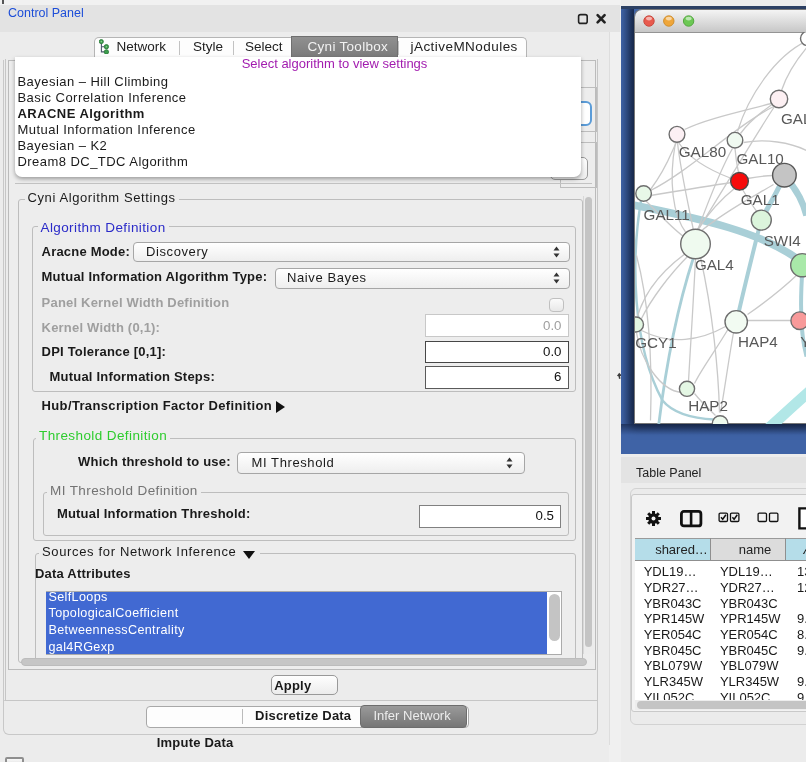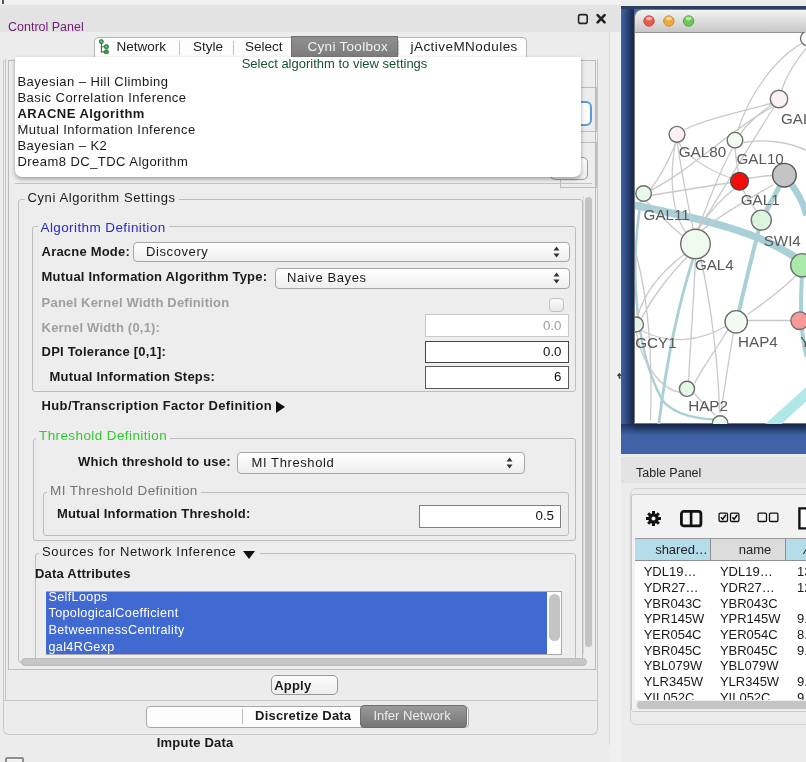--- a/index.html
+++ b/index.html
@@ -16,21 +16,21 @@
        font-size:13.3px;white-space:nowrap;}
   .stepper{position:absolute;width:9px;height:12px;}
 </style>
 </head>
 <body>
 
 <div class="abs" style="left:0;top:0;width:621px;height:762px;background:#ececec;"></div>
 <div class="abs" style="left:0;top:0;width:621px;height:5px;background:#f1f1f1;"></div>
 <div class="abs" style="left:0;top:5px;width:620px;height:27px;background:#e3e3e3;"></div>
 <div class="abs" style="left:2px;top:0;width:2px;height:4px;background:#555;"></div>
-<div class="abs" style="left:8px;top:19px;color:#701a75;font-size:12.5px;line-height:16px;white-space:nowrap;">Control Panel</div>
+<div class="abs" style="left:8px;top:5px;color:#1d4ed8;font-size:12.5px;line-height:16px;white-space:nowrap;">Control Panel</div>
 
 <svg class="abs" style="left:576px;top:13px;" width="34" height="13" viewBox="0 0 34 13">
   <rect x="2.6" y="1.6" width="8.6" height="8.8" rx="2" fill="none" stroke="#222" stroke-width="1.6"></rect>
   <path d="M21.6 2.2 L28.6 9.4 M28.6 2.2 L21.6 9.4" stroke="#222" stroke-width="2.6" stroke-linecap="round"></path>
 </svg>
 
 <div class="abs" style="left:609px;top:32px;width:12px;height:730px;background:#f0f0f0;"></div>
 <div class="abs" style="left:609px;top:32px;width:1px;height:713px;background:#dddddd;"></div>
 
 <div class="abs" style="left:3px;top:60px;width:595px;height:675px;border:1px solid #c8c8c8;border-top:none;border-radius:0 0 6px 6px;box-sizing:border-box;"></div>
@@ -125,21 +125,21 @@
 <div class="abs" style="left:48.5px;top:588.8px;font-size:12.6px;letter-spacing:0.35px;line-height:16.65px;color:#fff;white-space:nowrap;">SelfLoops<br>TopologicalCoefficient<br>BetweennessCentrality<br>gal4RGexp</div>
 <div class="abs" style="left:548.9px;top:594px;width:11.4px;height:46.8px;background:#c4c4c4;border-radius:5.5px;"></div>
 
 <div class="abs" style="left:21px;top:658.4px;width:566px;height:7.8px;background:#c6c6c6;border:1px solid #bcbcbc;border-radius:4.5px;box-sizing:border-box;"></div>
 
 <div class="abs" style="left:583px;top:196px;width:10.5px;height:458px;background:#ececec;border-left:1px solid #d8d8d8;box-sizing:border-box;"></div>
 <div class="abs" style="left:584.5px;top:197px;width:7.5px;height:450px;background:#c4c4c4;border-radius:4px;"></div>
 
 <div class="abs" style="left:15px;top:57px;width:565.5px;height:120px;background:#ffffff;
      border-radius:0 0 7px 7px;box-shadow:0 2px 4px rgba(0,0,0,0.35);"></div>
-<div class="abs r13" style="left:15px;top:56px;width:639px;text-align:center;color:#14532d;">Select algorithm to view settings</div>
+<div class="abs r13" style="left:15px;top:56px;width:639px;text-align:center;color:#a21caf;">Select algorithm to view settings</div>
 <div class="abs r13" style="left:17.5px;top:73.5px;letter-spacing:0.45px;">Bayesian – Hill Climbing</div>
 <div class="abs r13" style="left:17.5px;top:89.5px;letter-spacing:0.45px;">Basic Correlation Inference</div>
 <div class="abs b13" style="left:17.5px;top:105.5px;letter-spacing:0.45px;">ARACNE Algorithm</div>
 <div class="abs r13" style="left:17.5px;top:121.5px;letter-spacing:0.45px;">Mutual Information Inference</div>
 <div class="abs r13" style="left:17.5px;top:137.5px;letter-spacing:0.45px;">Bayesian – K2</div>
 <div class="abs r13" style="left:17.5px;top:153.5px;letter-spacing:0.45px;">Dream8 DC_TDC Algorithm</div>
 
 <div class="abs" style="left:270.8px;top:675.4px;width:67px;height:20.1px;background:linear-gradient(#fefefe,#ececec);border:1px solid #999;border-radius:5px;box-sizing:border-box;"></div>
 <div class="abs b13" style="left:270.8px;top:677.6px;width:44px;text-align:center;">Apply</div>
 

